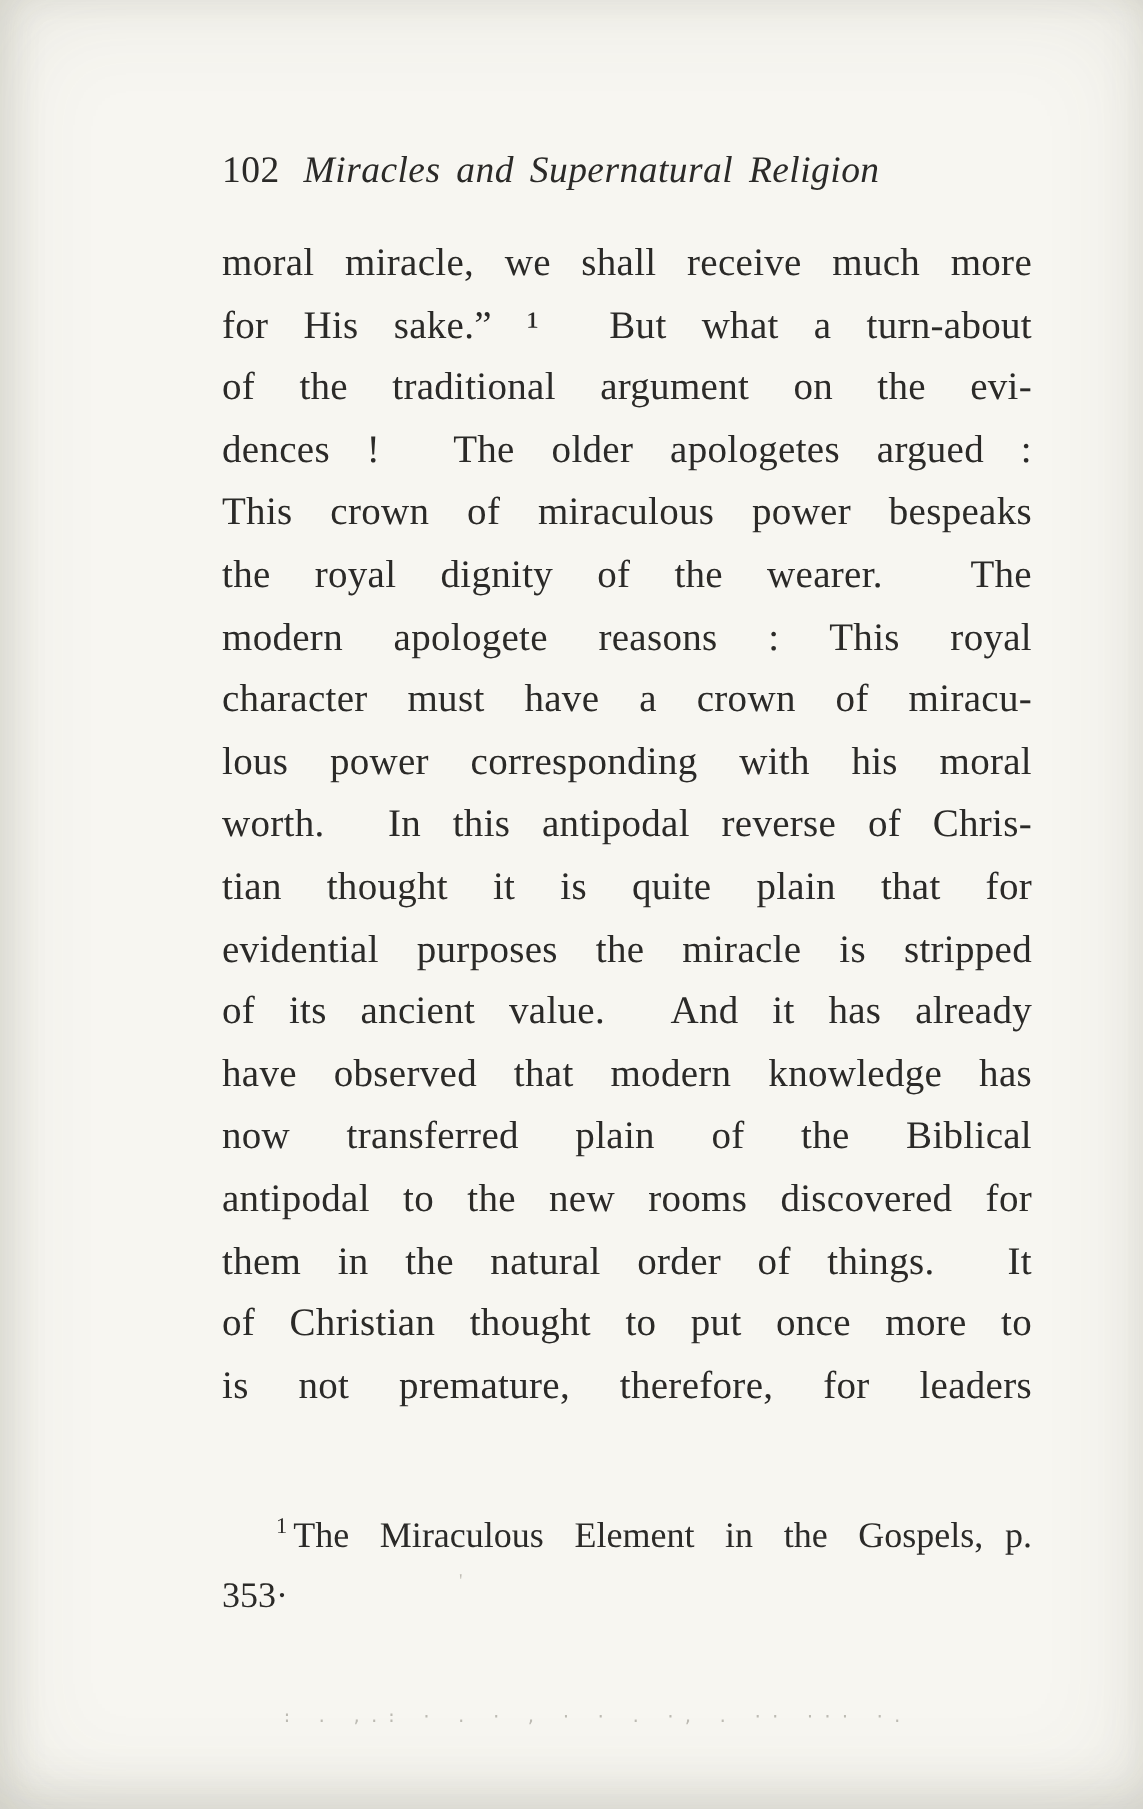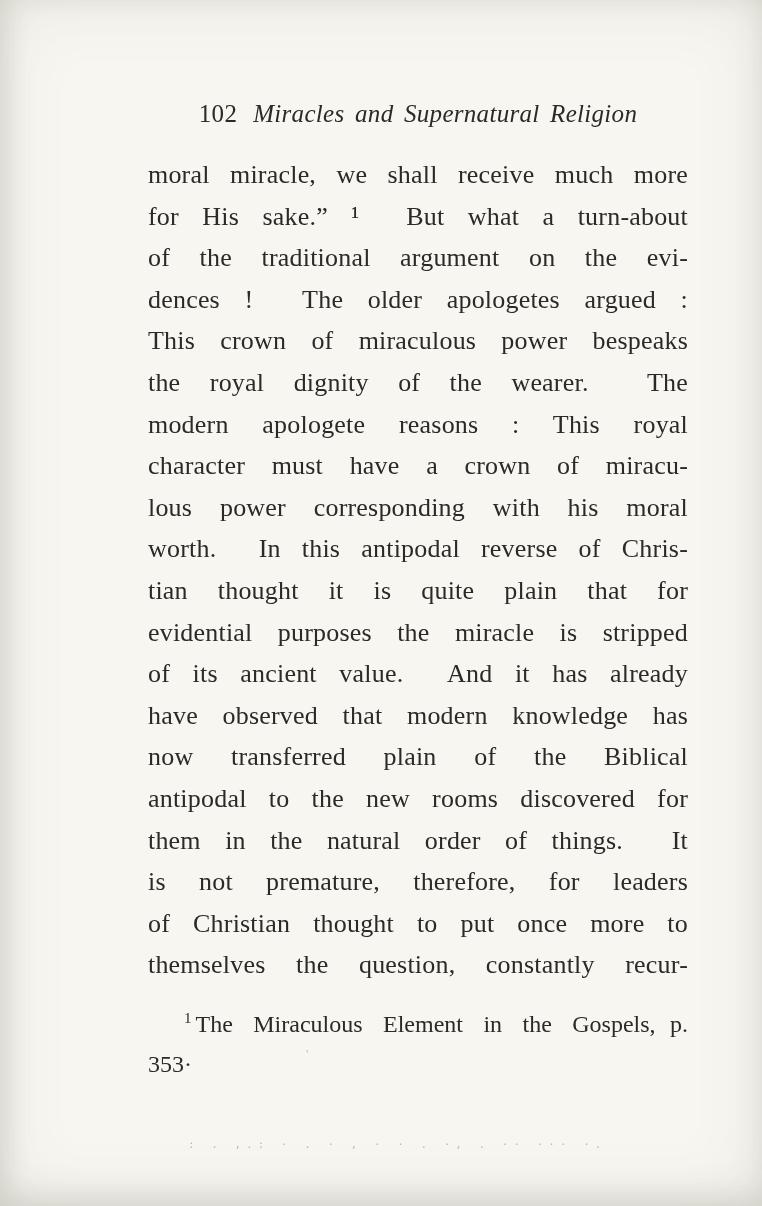--- a/index.html
+++ b/index.html
@@ -25,21 +25,20 @@
     color: #2b2a28;
   }
   .header {
     position: absolute;
     top: 100px;
     left: 148px;
     width: 540px;
     font-size: 25px;
     white-space: nowrap;
     letter-spacing: 0.3px;
-    text-align: center;
   }
   .pagenum {
     font-style: normal;
     margin-right: 16px;
   }
   .running-title {
     font-style: italic;
     word-spacing: 4px;
   }
   .body-text {
@@ -125,23 +124,22 @@
       <div class="line">character must have a crown of miracu-</div>
       <div class="line">lous power corresponding with his moral</div>
       <div class="line">worth.&nbsp; In this antipodal reverse of Chris-</div>
       <div class="line">tian thought it is quite plain that for</div>
       <div class="line">evidential purposes the miracle is stripped</div>
       <div class="line">of its ancient value.&nbsp; And it has already</div>
       <div class="line">have observed that modern knowledge has</div>
       <div class="line">now transferred plain of the Biblical</div>
       <div class="line">antipodal to the new rooms discovered for</div>
       <div class="line">them in the natural order of things.&nbsp; It</div>
+      <div class="line">of Christian thought to put once more to</div>
       <div class="line">is not premature, therefore, for leaders</div>
-      <div class="line">of Christian thought to put once more to</div>
-      <div class="line">themselves the question, constantly recur-</div>
     </div>
 
   <div class="footnote">
     <div class="fn-line1">
       <span class="fn-marker">1</span><span class="fn-title">The Miraculous Element in the Gospels,</span> <span class="fn-rest">p.</span>
     </div>
     <div class="fn-line2">353·</div>
   </div>
 
   <div class="stray-mark">'</div>

